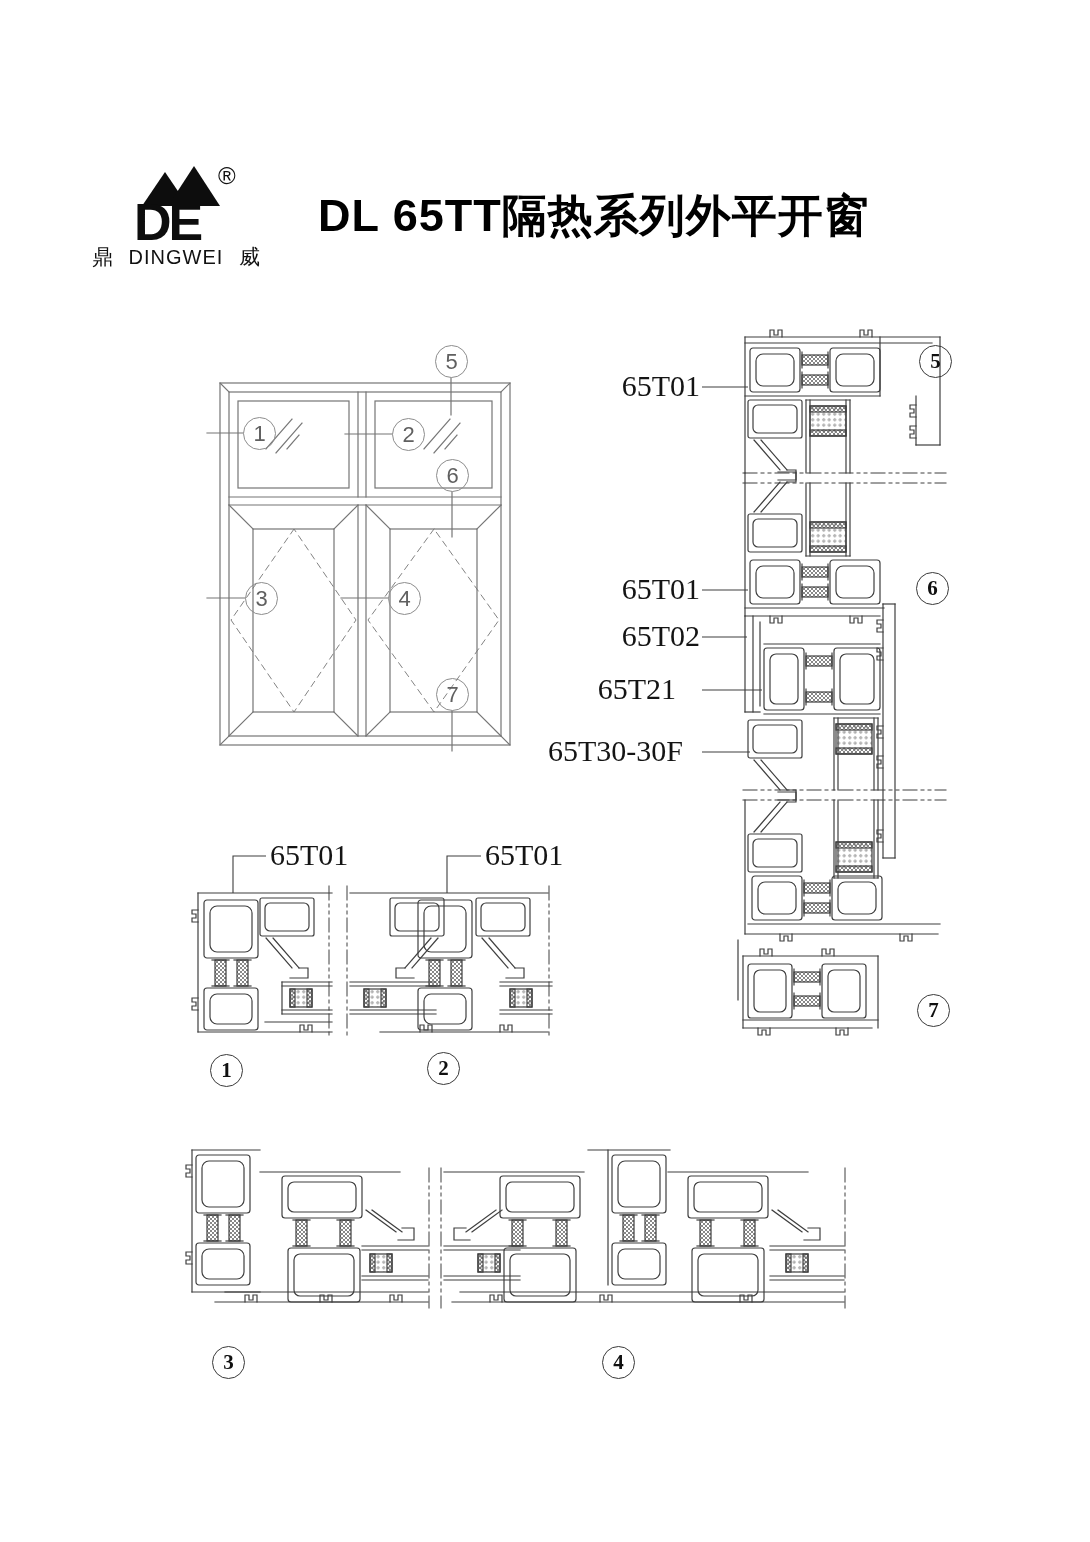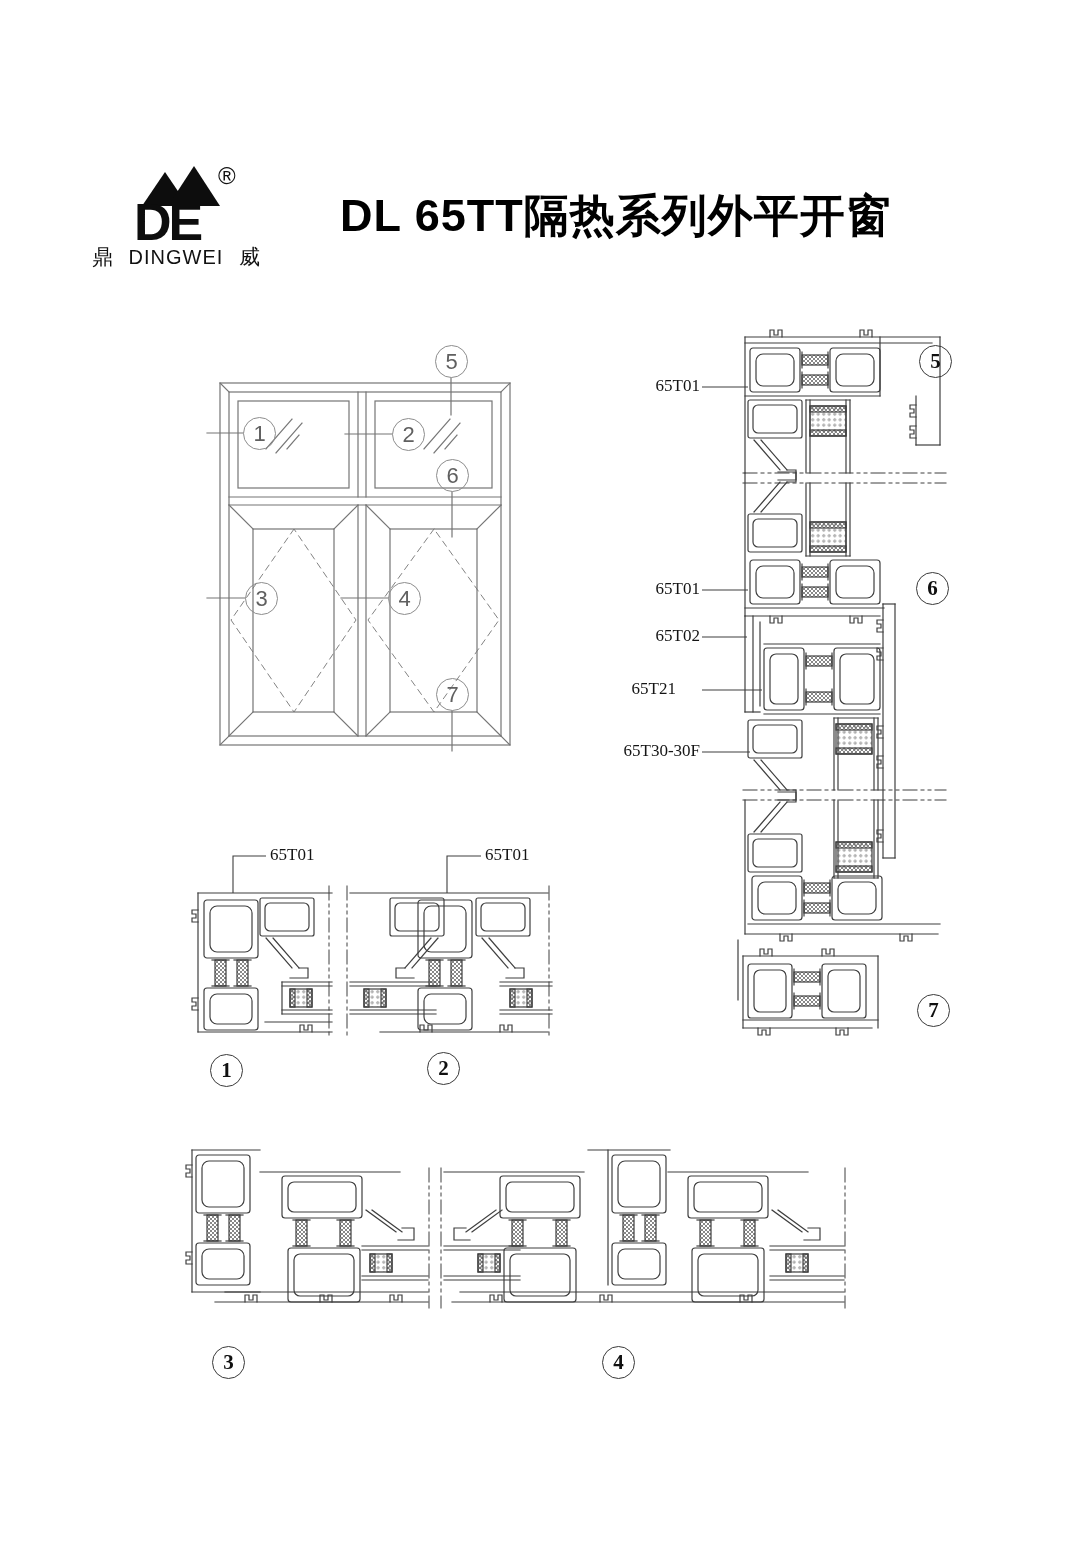--- a/index.html
+++ b/index.html
@@ -17,29 +17,29 @@
   }
   .registered{position:absolute;left:218px;top:162px;font-size:24px;color:#111;}
   .brand-row{
     position:absolute;left:92px;top:243px;width:168px;display:flex;
     justify-content:space-between;align-items:center;color:#111;
   }
   .brand-row .cjk{font-size:21px;}
   .brand-row .lat{font-size:20px;letter-spacing:1px;font-weight:500;text-align:center;}
   .page-title{
     position:absolute;left:318px;top:186px;font-size:45px;font-weight:bold;
-    color:#000;letter-spacing:1px;white-space:nowrap;margin-left:22px;
+    color:#000;letter-spacing:1px;white-space:nowrap;
   }
   
   .plabel{
-    position:absolute;font-family:"Liberation Serif",serif;font-size:17px;
+    position:absolute;font-family:"Liberation Serif",serif;font-size:30px;
     color:#141414;white-space:nowrap;line-height:28px;height:28px;
   }
   .plabel.r{text-align:right;width:102px;}
-  .plabel.rw{text-align:right;width:152px;}
+  .plabel.rw{width:152px;}
   
   .callout{
     position:absolute;width:33px;height:33px;border-radius:50%;box-sizing:border-box;
     display:flex;align-items:center;justify-content:center;background:transparent;
   }
   .callout.thin{border:1.5px solid #8d8d8d;color:#606060;font-size:22px;font-family:"Liberation Sans",sans-serif;}
   .callout.bold{border:1.6px solid #3a3a3a;color:#101010;font-size:21px;font-weight:bold;font-family:"Liberation Serif",serif;}
 </style>
 </head>
 <body>

